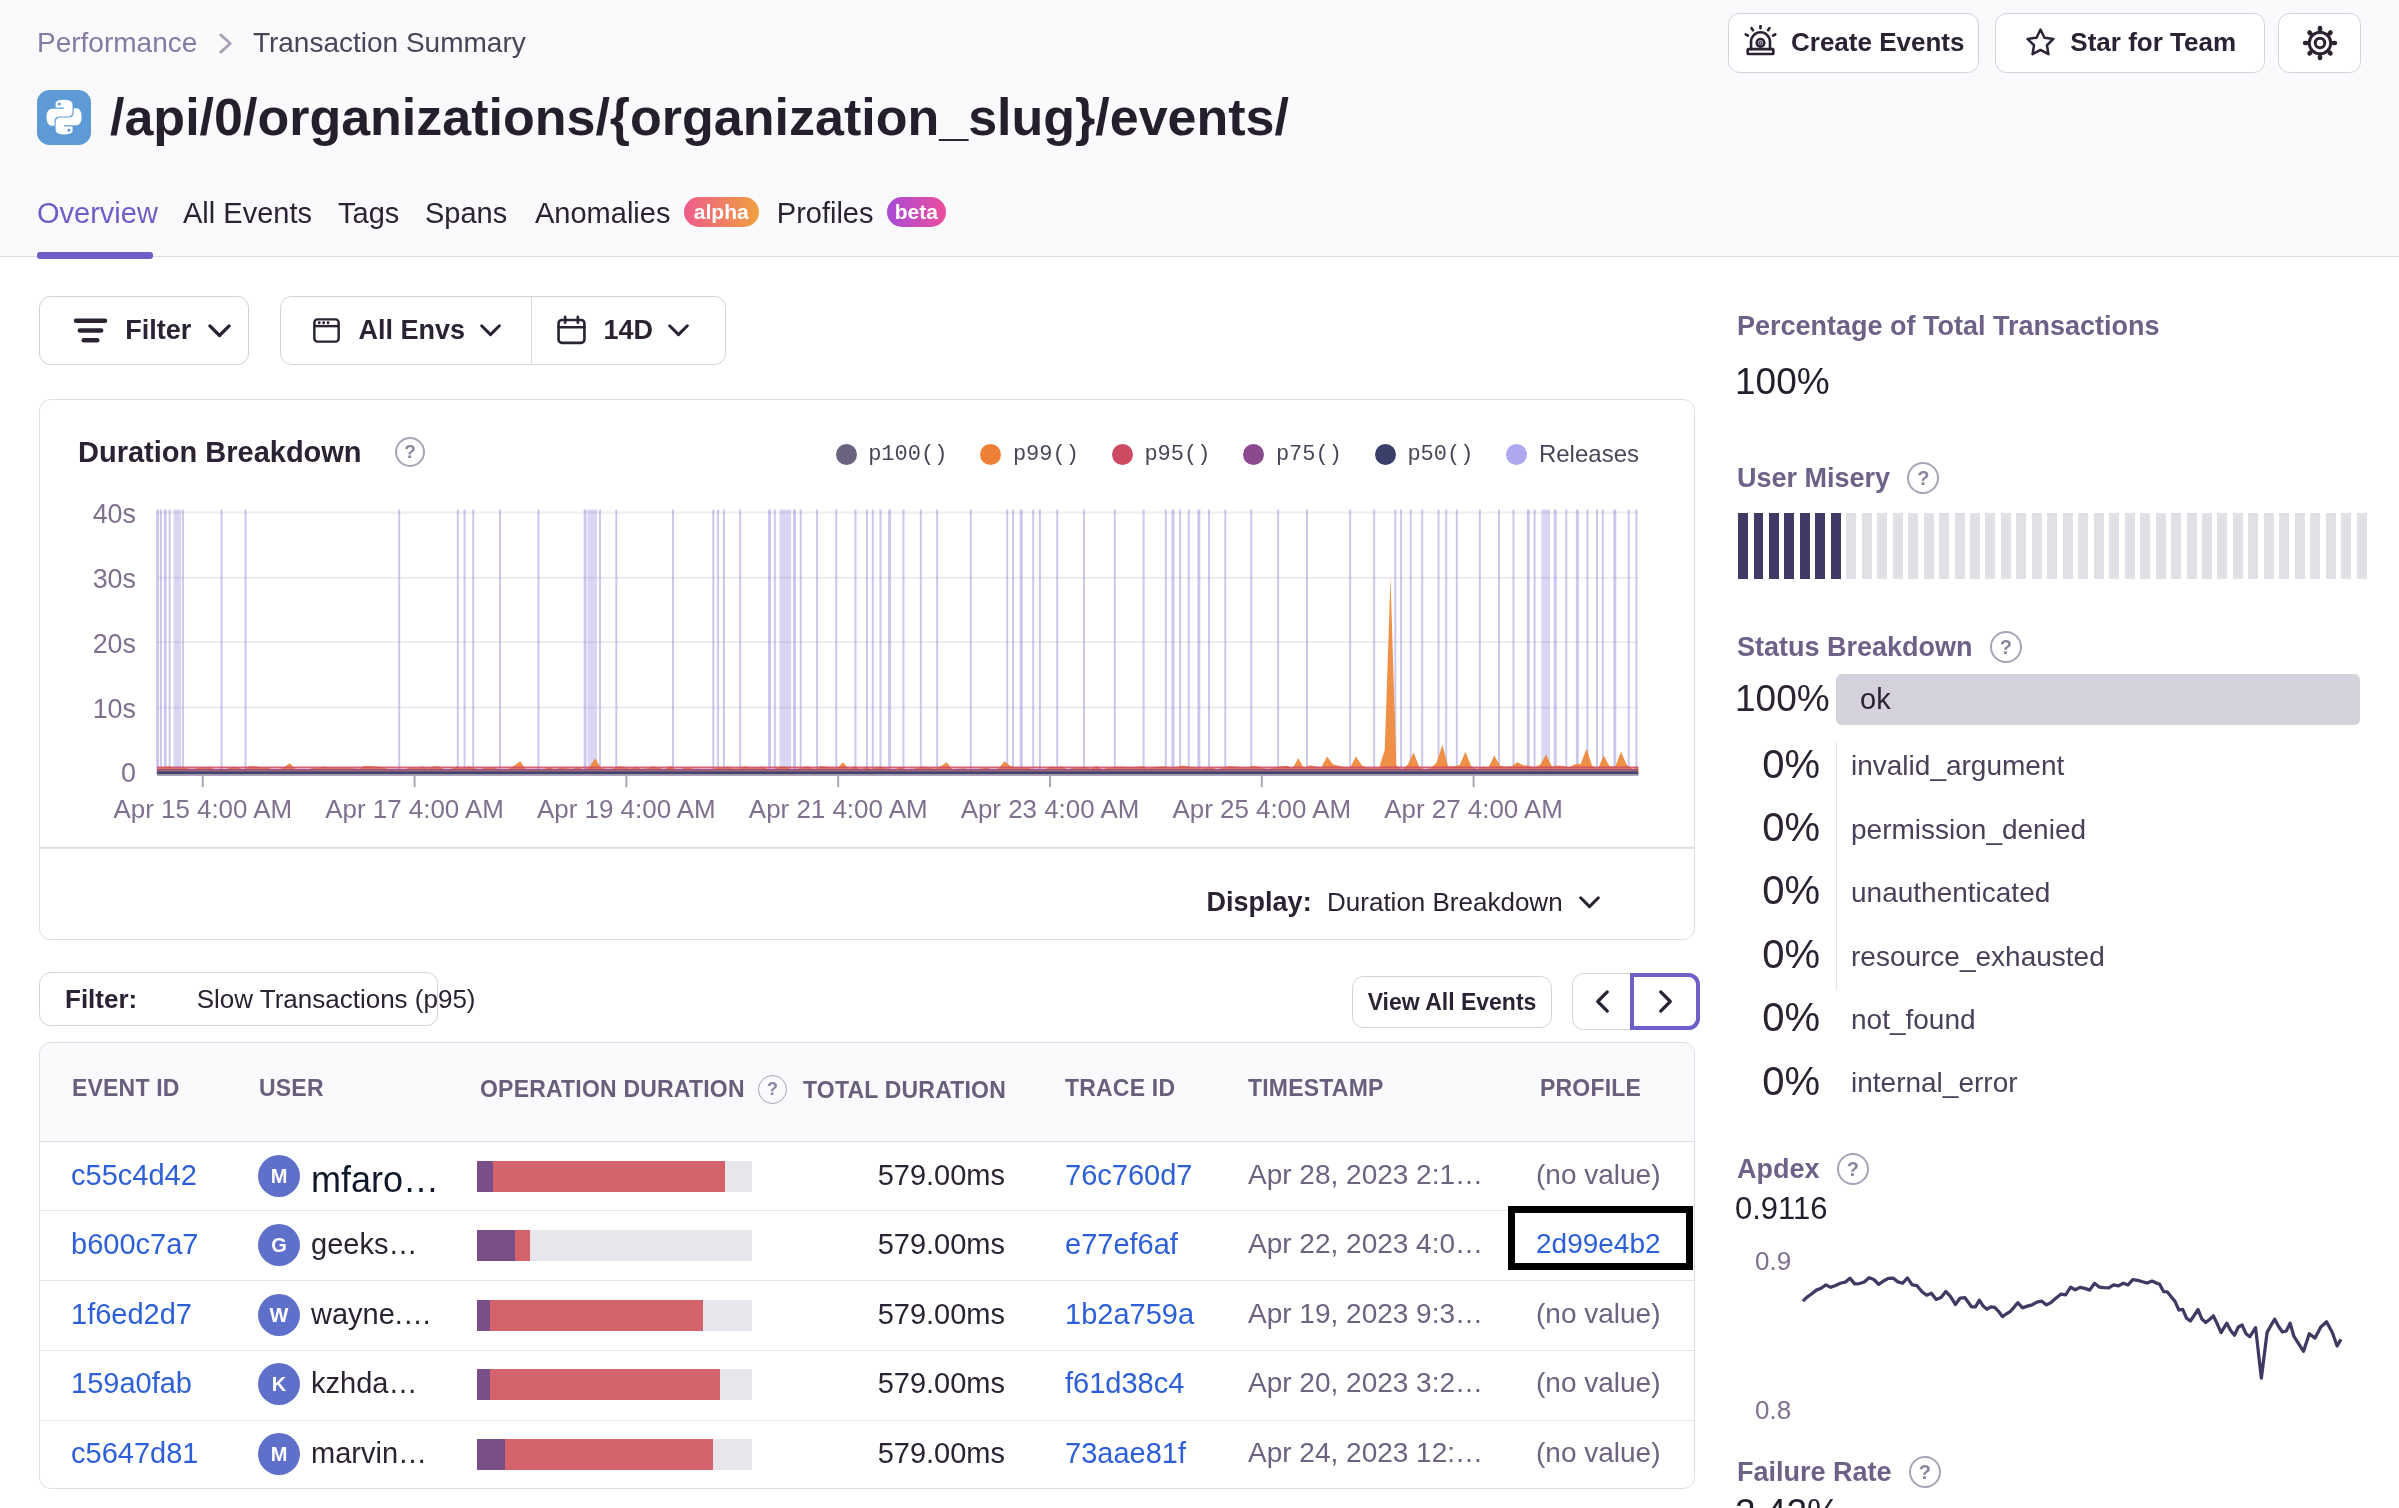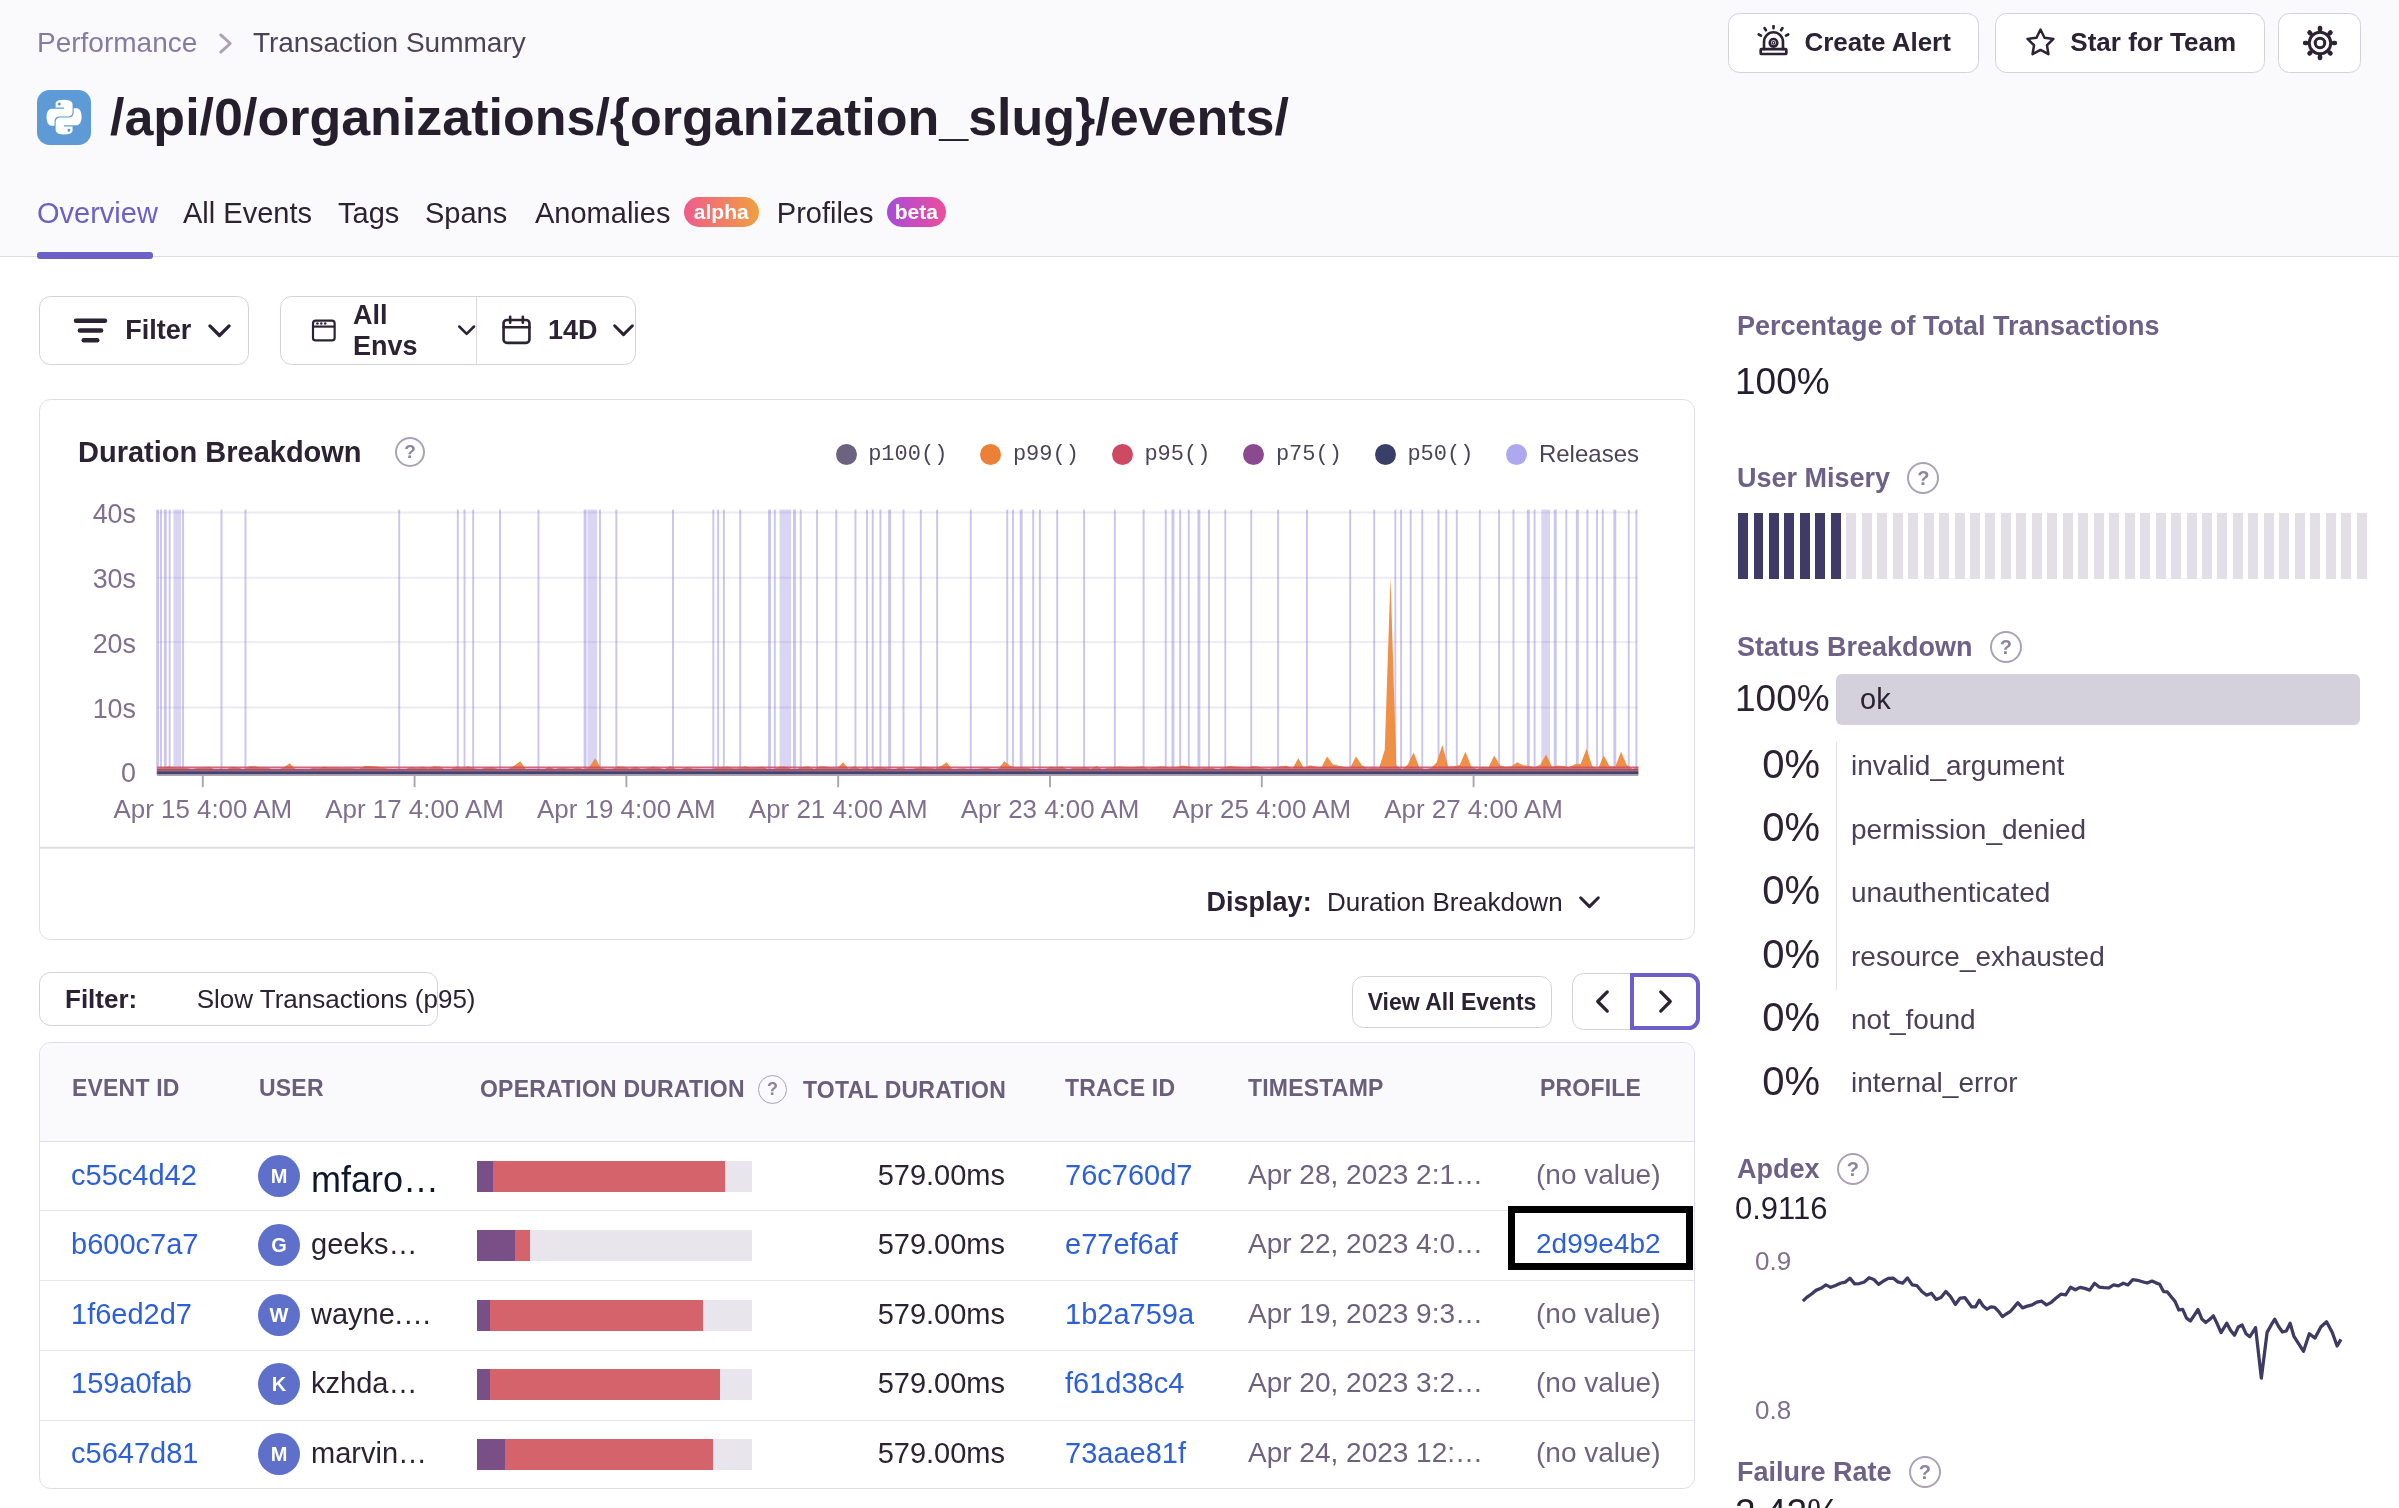--- a/index.html
+++ b/index.html
@@ -56,21 +56,21 @@
   <div class="btn" style="left:1728px; top:12.5px; width:251px; height:60px; font-size:26px;">
     <svg width="35" height="35" viewBox="0 0 24 24" style="margin-right:13.4px;">
       <g fill="none" stroke="#2b2233" stroke-width="1.8" stroke-linecap="round">
         <path d="M5.5 16.5 v-5 a6.5 6.5 0 0 1 13 0 v5"></path>
         <rect x="3.2" y="16.5" width="17.6" height="3.4" rx="0.6"></rect>
         <circle cx="12" cy="12.2" r="2.6"></circle>
         <circle cx="12" cy="12.2" r="0.4"></circle>
         <path d="M12 2.2 v-1.6 M6.8 3.6 l-0.9 -1.4 M17.2 3.6 l0.9 -1.4 M3.4 7.3 l-1.5 -0.8 M20.6 7.3 l1.5 -0.8"></path>
       </g>
     </svg>
-    <span>Create Alert</span>
+    <span>Create Events</span>
   </div>
   <div class="btn" style="left:1995px; top:12.5px; width:270px; height:60px; font-size:26px;">
     <svg width="33" height="33" viewBox="0 0 24 24" style="margin-right:13.4px;">
       <path d="M12 2.6 l2.9 5.9 6.5 0.9 -4.7 4.6 1.1 6.5 -5.8 -3.1 -5.8 3.1 1.1 -6.5 -4.7 -4.6 6.5 -0.9 z" fill="none" stroke="#2b2233" stroke-width="1.8" stroke-linejoin="round"></path>
     </svg>
     <span>Star for Team</span>
   </div>
   <div class="btn" style="left:2278px; top:12.5px; width:83px; height:60px;">
     <svg width="38" height="38" viewBox="0 0 24 24">
       <g fill="none" stroke="#2b2233">
@@ -120,21 +120,21 @@
         <line x1="3" y1="5" x2="33" y2="5"></line>
         <line x1="7" y1="15" x2="29" y2="15"></line>
         <line x1="11" y1="25" x2="25" y2="25"></line>
       </g>
     </svg>
     <span>Filter</span>
     <svg width="25" height="15.4" viewBox="0 0 26 16" style="margin-left:15.4px;">
         <path d="M3 3 L13 13 L23 3" fill="none" stroke="#2b2233" stroke-width="3.4" stroke-linecap="round" stroke-linejoin="round"></path>
       </svg>
   </div>
-  <div class="fbtn" style="left:280px; width:356px;">
+  <div class="fbtn" style="left:280px; width:446px;">
     <div style="display:flex; align-items:center; width:250px; padding-left:29px;">
       <svg width="33" height="31" viewBox="0 0 24 24" style="margin-right:15.4px;">
         <g fill="none" stroke="#2b2233" stroke-width="1.9">
           <rect x="2.6" y="3.4" width="18.8" height="17.2" rx="2.4"></rect>
           <line x1="2.6" y1="8.6" x2="21.4" y2="8.6"></line>
         </g>
         <circle cx="6.4" cy="6" r="1.1" fill="#2b2233"></circle>
         <circle cx="9.8" cy="6" r="1.1" fill="#2b2233"></circle>
         <circle cx="13.2" cy="6" r="1.1" fill="#2b2233"></circle>
       </svg>

